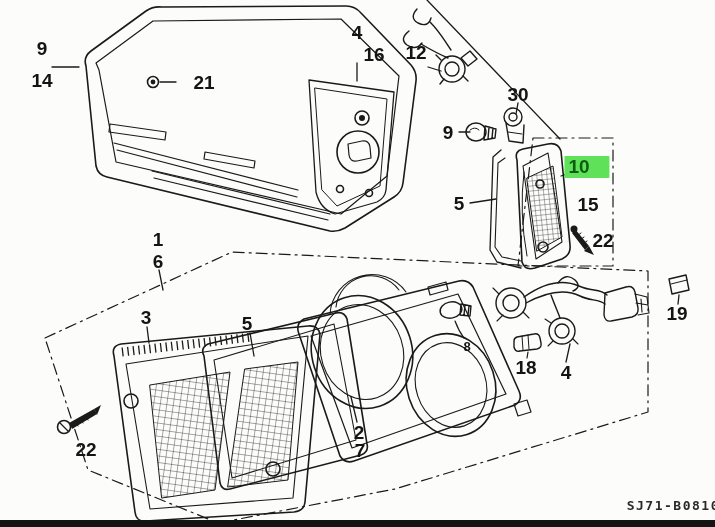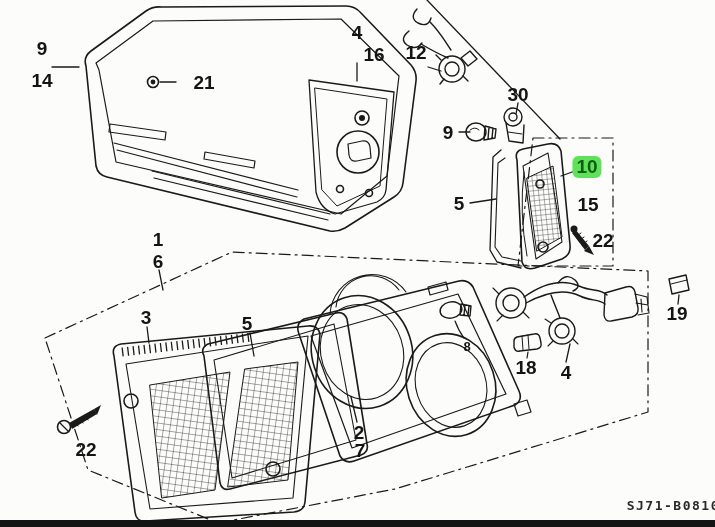--- a/index.html
+++ b/index.html
@@ -7,21 +7,21 @@
     position:relative;width:715px;height:527px;overflow:hidden;
     background:#fcfcfa;font-family:"Liberation Sans",sans-serif;
   }
   #artwork{position:absolute;left:0;top:0;}
   .callout{
     position:absolute;transform:translate(-50%,-50%);
     font-weight:bold;font-size:19px;line-height:1;color:#141414;
     letter-spacing:0px;white-space:nowrap;cursor:default;
   }
   .callout.small{font-size:13px;}
-  .callout.hl{padding:1px 4px 2px 4px;border-radius:6px;}
+  .callout.hl{padding:1px 20px 2px 4px;border-radius:1px;}
   #fiche-code{
     position:absolute;right:-5px;top:498px;
     font-family:"DejaVu Sans Mono",monospace;font-weight:bold;
     font-size:13px;letter-spacing:1.5px;color:#2a2a2a;white-space:nowrap;
   }
   #bottom-border{
     position:absolute;left:0;top:520px;width:715px;height:7px;background:#141414;
   }
 </style>
 </head>

